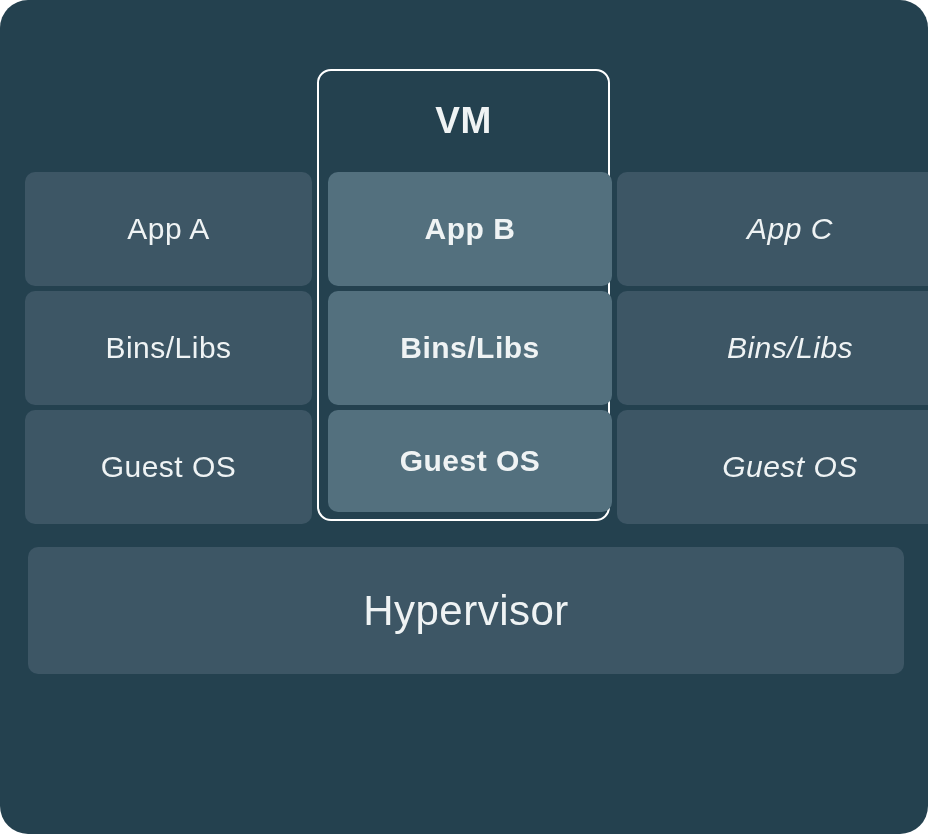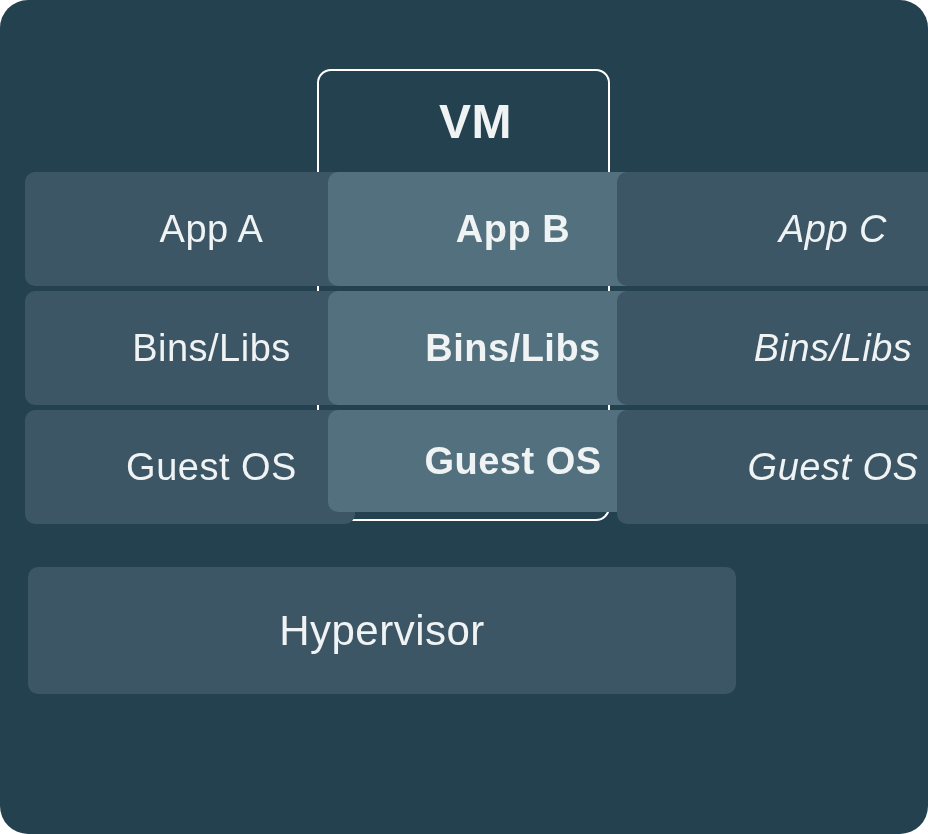--- a/index.html
+++ b/index.html
@@ -21,71 +21,69 @@
     left: 317px;
     top: 69px;
     width: 293px;
     height: 452px;
     box-sizing: border-box;
     border: 2.5px solid var(--vm-border, #ffffff);
     border-radius: 14px;
   }
   .vm-label {
     position: absolute;
-    left: 12px;
+    left: 0;
     top: 0;
     width: 100%;
     height: 100px;
     display: flex;
     align-items: center;
     justify-content: center;
     color: var(--text, #eff3f4);
-    font-size: 48px;
+    font-size: 37px;
     font-weight: 700;
     letter-spacing: 0.5px;
   }
   .cell {
     position: absolute;
     display: flex;
     align-items: center;
     justify-content: center;
     background: var(--cell, #3d5665);
     border-radius: 10px;
     color: var(--text, #eff3f4);
-    font-size: 38px;
+    font-size: 30px;
     font-weight: 400;
     letter-spacing: 0.5px;
-    padding-left: 43px;
   }
   .col-left  { left: 25px;  width: 287px; }
   .col-right { left: 617px; width: 346px; font-style: italic; }
   .col-vm {
     left: 328px;
     width: 284px;
     background: var(--vm-cell, #53707e);
     font-weight: 700;
   }
   .row-1 { top: 172px; height: 114px; }
   .row-2 { top: 291px; height: 114px; }
   .row-3 { top: 410px; height: 114px; }
   .col-vm.row-3 { height: 102px; }
   .layer {
     position: absolute;
     left: 28px;
-    width: 708px;
+    width: 876px;
     display: flex;
     align-items: center;
     justify-content: center;
     background: var(--cell, #3d5665);
     border-radius: 10px;
     color: var(--text, #eff3f4);
     font-size: 42px;
     font-weight: 400;
     letter-spacing: 0.5px;
-    margin-top: 20px;
   }
   .layer-hypervisor     { top: 547px; height: 127px; }
   .layer-infrastructure { top: 682px; height: 115px; }
 </style>
 </head>
 <body>
 
 <div class="canvas">
 
   <div class="vm-box">

